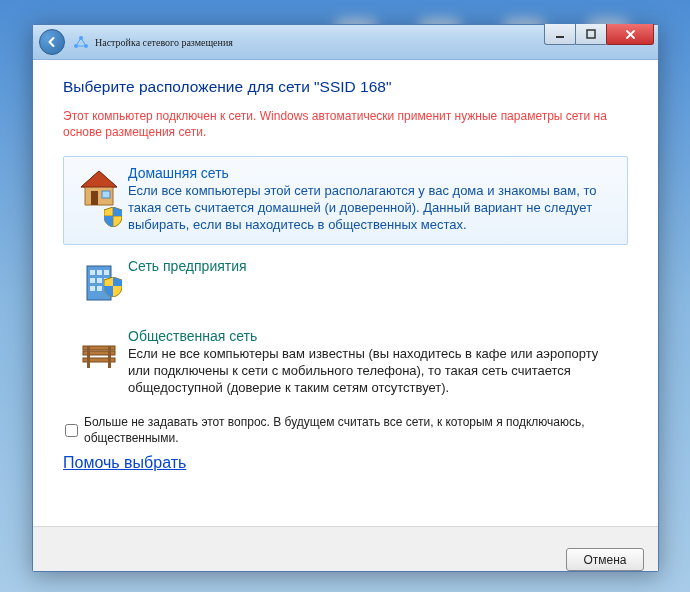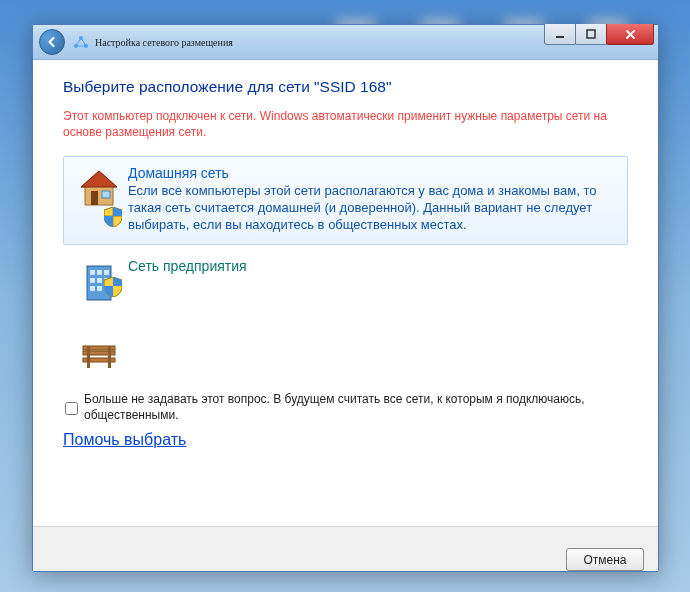--- a/index.html
+++ b/index.html
@@ -319,20 +319,24 @@
     <div class="option">
       <div class="opt-icon-wrap">
         <svg width="44" height="44" viewBox="0 0 44 44">
           <rect x="6" y="16" width="32" height="4" fill="#b87a3a" stroke="#7a4a1b"></rect>
           <rect x="6" y="21" width="32" height="4" fill="#b87a3a" stroke="#7a4a1b"></rect>
           <rect x="6" y="28" width="32" height="4" fill="#b87a3a" stroke="#7a4a1b"></rect>
           <rect x="10" y="16" width="3" height="22" fill="#8a5a2a"></rect>
           <rect x="31" y="16" width="3" height="22" fill="#8a5a2a"></rect>
         </svg>
       </div>
+      <div class="opt-text">
+        <div class="opt-title">Общественная сеть</div>
+        <div class="opt-desc">Если не все компьютеры вам известны (вы находитесь в кафе или аэропорту или подключены к сети с мобильного телефона), то такая сеть считается общедоступной (доверие к таким сетям отсутствует).</div>
+      </div>
     </div>
 
     
     <label class="dont-ask-row">
       <input type="checkbox" style="">
       <span>Больше не задавать этот вопрос. В будущем считать все сети, к которым я подключаюсь, общественными.</span>
     </label>
 
     <a class="help-link">Помочь выбрать</a>
   </div>

